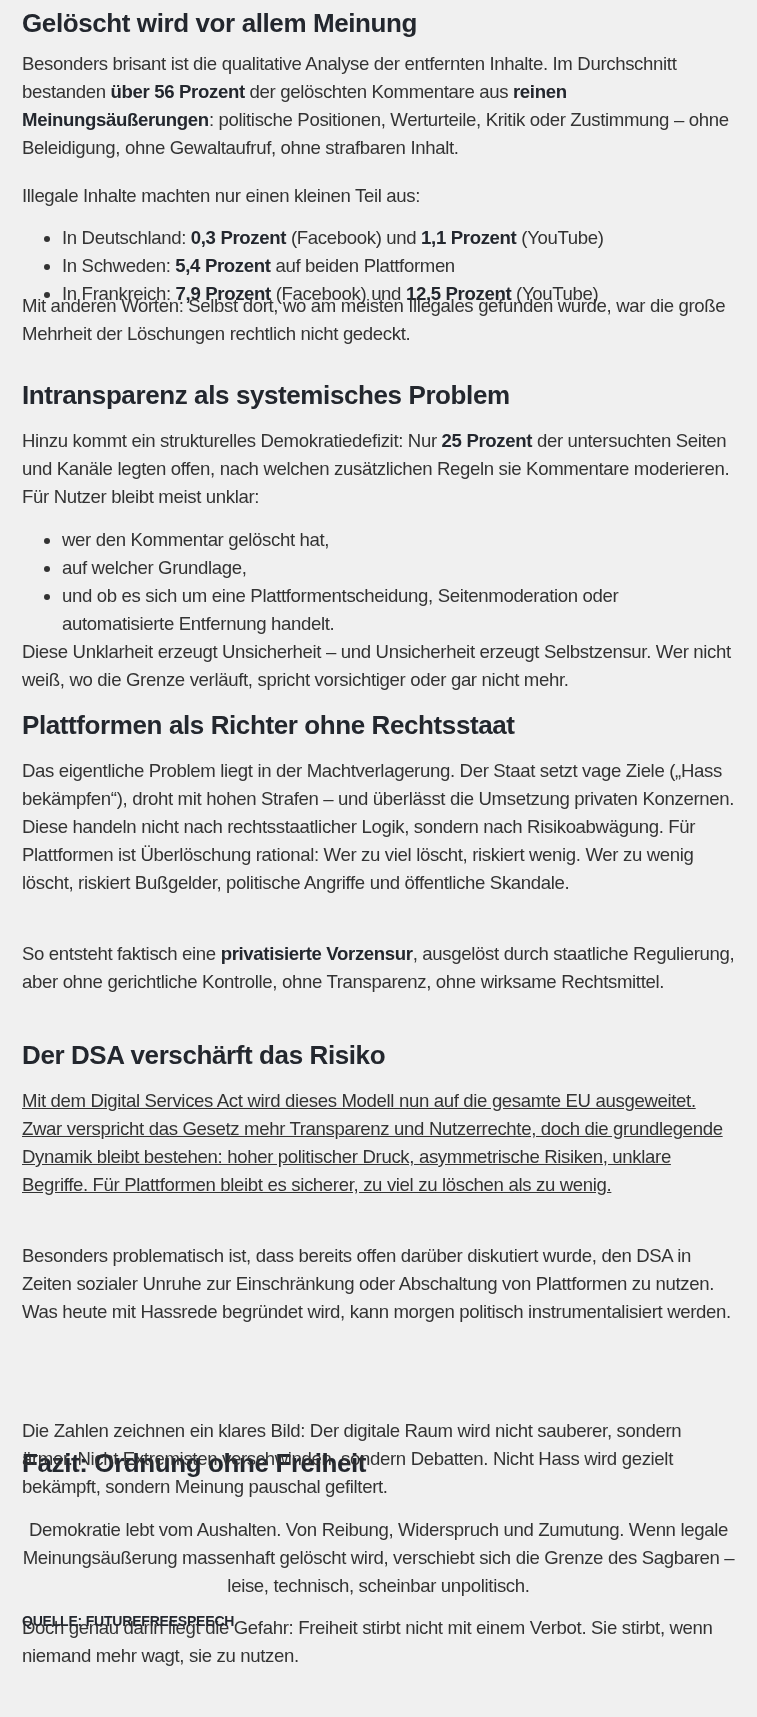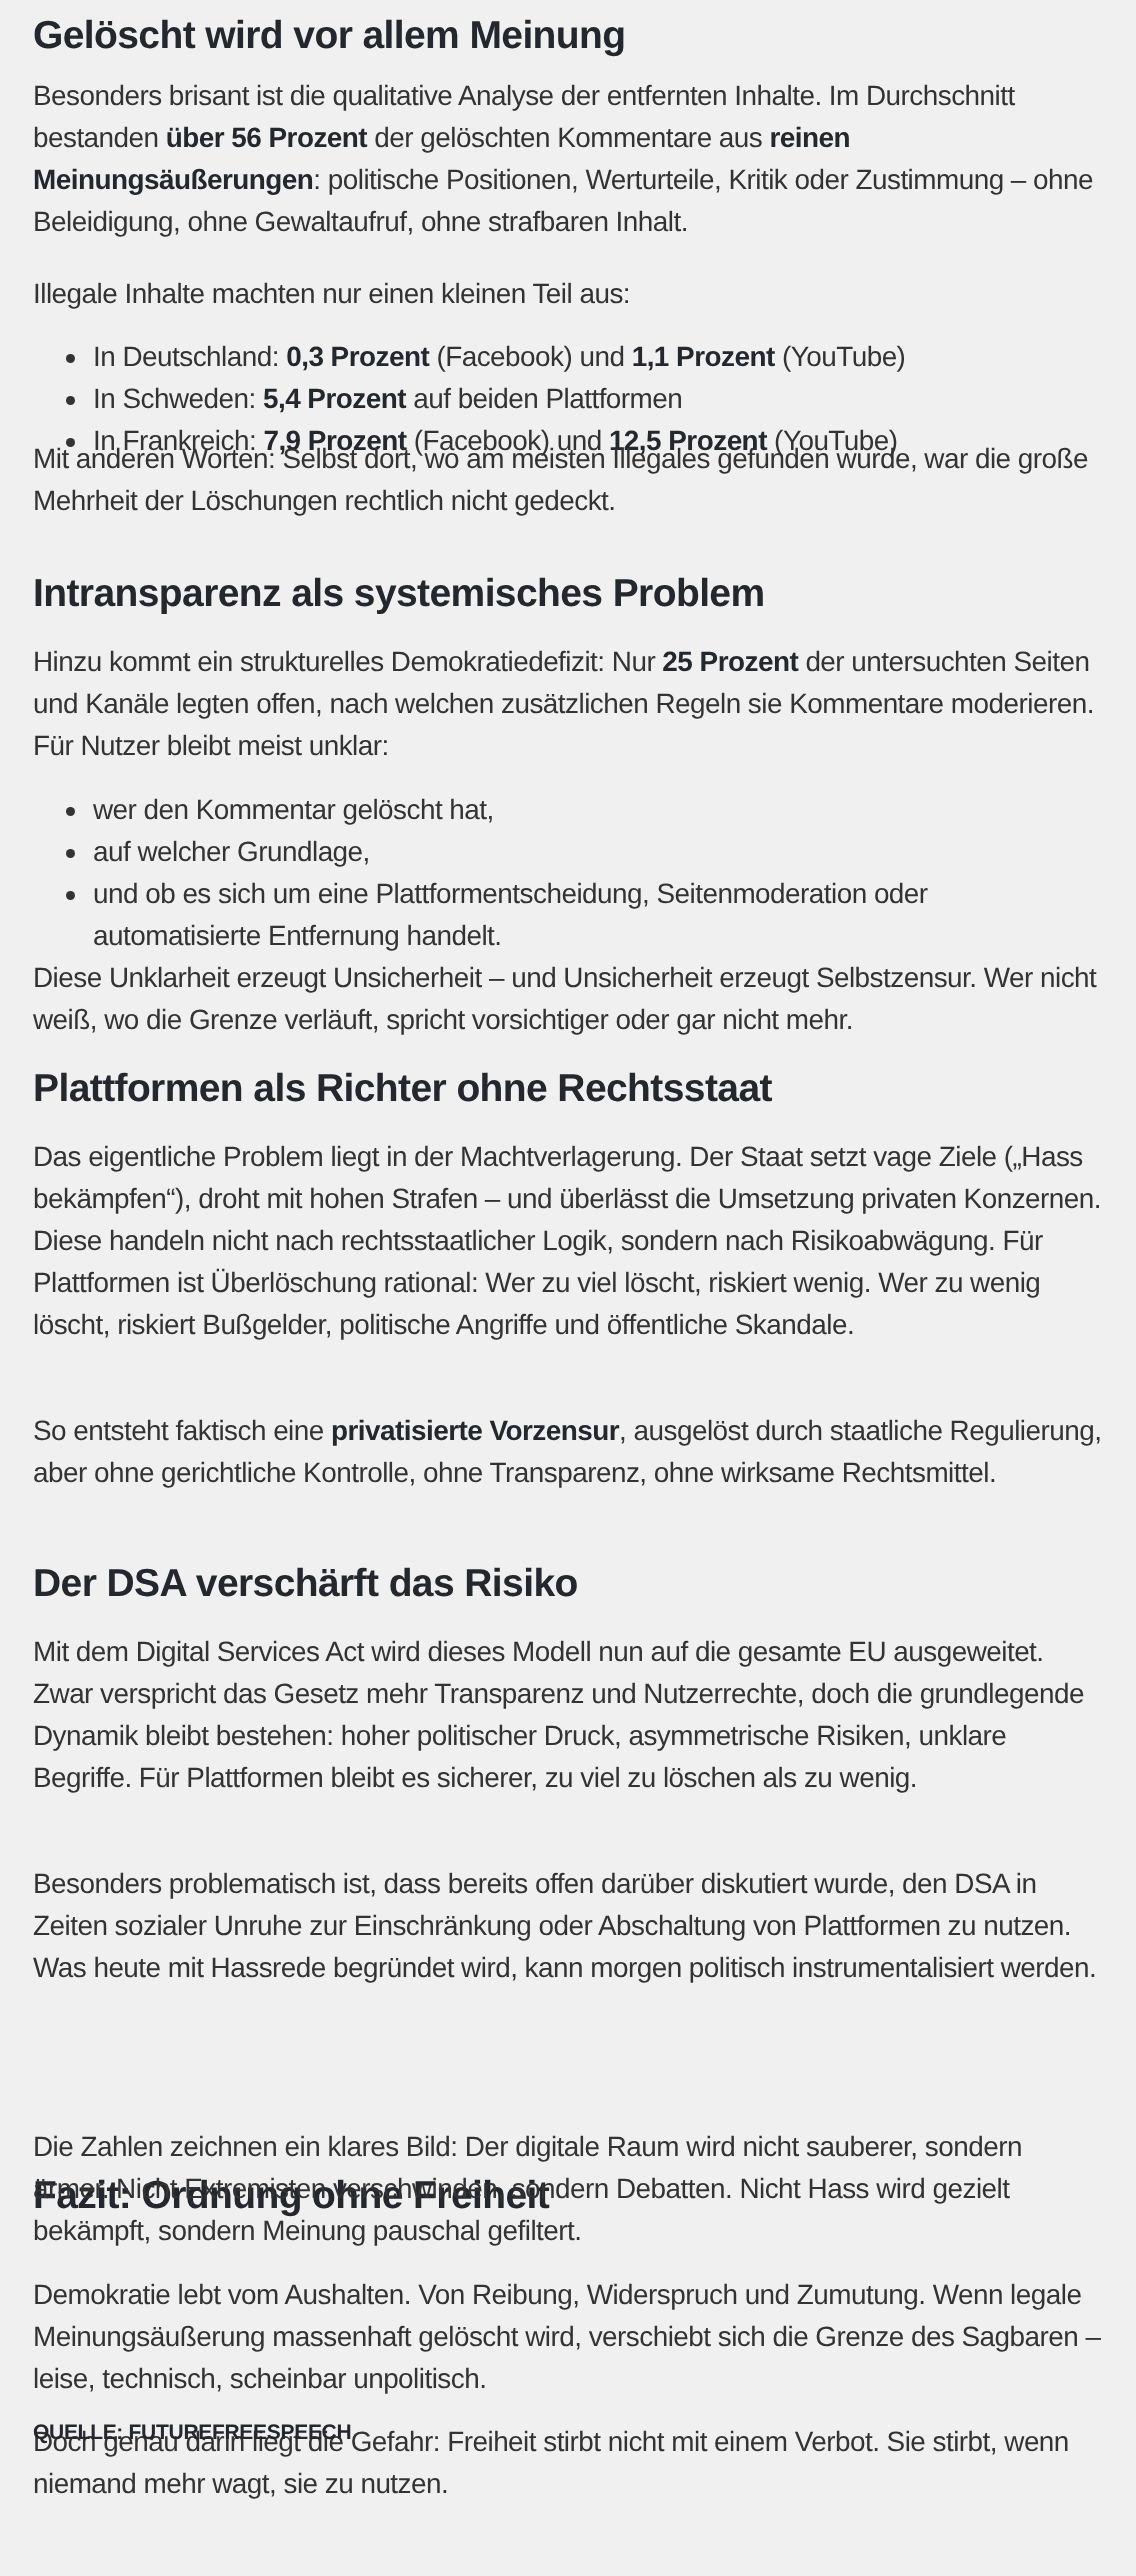--- a/index.html
+++ b/index.html
@@ -75,22 +75,22 @@
   </ul>
   <p style="position:absolute; top:638px; width:713px;">Diese Unklarheit erzeugt Unsicherheit – und Unsicherheit erzeugt Selbstzensur. Wer nicht weiß, wo die Grenze verläuft, spricht vorsichtiger oder gar nicht mehr.</p>
 
   <h2 style="position:absolute; top:709px;">Plattformen als Richter ohne Rechtsstaat</h2>
   <p style="position:absolute; top:757px; width:713px;">Das eigentliche Problem liegt in der Machtverlagerung. Der Staat setzt vage Ziele („Hass bekämpfen“), droht mit hohen Strafen – und überlässt die Umsetzung privaten Konzernen. Diese handeln nicht nach rechtsstaatlicher Logik, sondern nach Risikoabwägung. Für Plattformen ist Überlöschung rational: Wer zu viel löscht, riskiert wenig. Wer zu wenig löscht, riskiert Bußgelder, politische Angriffe und öffentliche Skandale.</p>
   <p style="position:absolute; top:940px; width:713px;">
     <span>So entsteht faktisch eine </span><b>privatisierte Vorzensur</b><span>, ausgelöst durch staatliche Regulierung, aber ohne gerichtliche Kontrolle, ohne Transparenz, ohne wirksame Rechtsmittel.</span>
   </p>
 
   <h2 style="position:absolute; top:1039px;">Der DSA verschärft das Risiko</h2>
-  <p style="position:absolute; top:1087px; width:713px;">Mit dem Digital Services Act wird dieses Modell nun auf die gesamte EU ausgeweitet. Zwar verspricht das Gesetz mehr Transparenz und Nutzerrechte, doch die grundlegende Dynamik bleibt bestehen: hoher politischer Druck, asymmetrische Risiken, unklare Begriffe. Für Plattformen bleibt es sicherer, zu viel zu löschen als zu wenig.</p>
+  <p style="position:absolute; top:1087px; width:713px;text-decoration:underline;">Mit dem Digital Services Act wird dieses Modell nun auf die gesamte EU ausgeweitet. Zwar verspricht das Gesetz mehr Transparenz und Nutzerrechte, doch die grundlegende Dynamik bleibt bestehen: hoher politischer Druck, asymmetrische Risiken, unklare Begriffe. Für Plattformen bleibt es sicherer, zu viel zu löschen als zu wenig.</p>
   <p style="position:absolute; top:1242px; width:713px;">Besonders problematisch ist, dass bereits offen darüber diskutiert wurde, den DSA in Zeiten sozialer Unruhe zur Einschränkung oder Abschaltung von Plattformen zu nutzen. Was heute mit Hassrede begründet wird, kann morgen politisch instrumentalisiert werden.</p>
 
   <h2 style="position:absolute; top:1447px;">Fazit: Ordnung ohne Freiheit</h2>
   <p style="position:absolute; top:1417px; width:713px;">Die Zahlen zeichnen ein klares Bild: Der digitale Raum wird nicht sauberer, sondern ärmer. Nicht Extremisten verschwinden, sondern Debatten. Nicht Hass wird gezielt bekämpft, sondern Meinung pauschal gefiltert.</p>
-  <p style="position:absolute; top:1516px; width:713px;">Demokratie lebt vom Aushalten. Von Reibung, Widerspruch und Zumutung. Wenn legale Meinungsäußerung massenhaft gelöscht wird, verschiebt sich die Grenze des Sagbaren – leise, technisch, scheinbar unpolitisch.</p>
+  <p style="position:absolute; top:1516px; width:713px;text-align:center;">Demokratie lebt vom Aushalten. Von Reibung, Widerspruch und Zumutung. Wenn legale Meinungsäußerung massenhaft gelöscht wird, verschiebt sich die Grenze des Sagbaren – leise, technisch, scheinbar unpolitisch.</p>
   <p style="position:absolute; top:1614px; width:713px;">Doch genau darin liegt die Gefahr: Freiheit stirbt nicht mit einem Verbot. Sie stirbt, wenn niemand mehr wagt, sie zu nutzen.</p>
 
   <div class="source" style="position:absolute; top:1613px;">QUELLE: FUTUREFREESPEECH</div>
 </div>
 
 </body></html>

